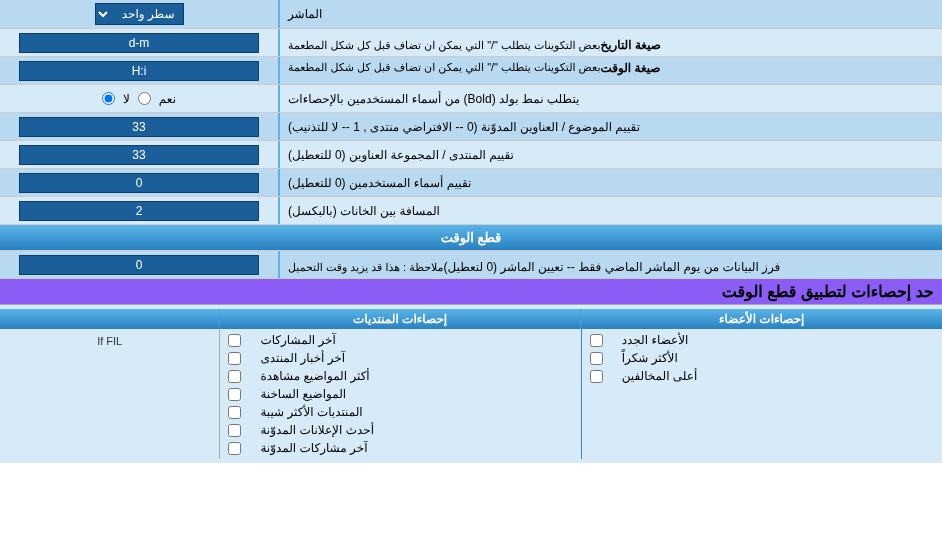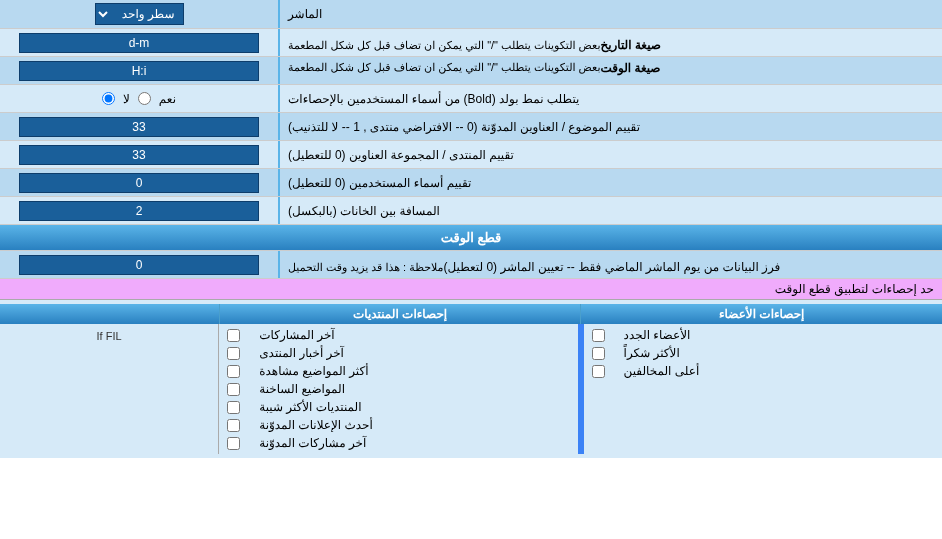--- a/index.html
+++ b/index.html
@@ -221,34 +221,34 @@
   <div class="row even-row">
     <div class="label-cell" style="flex-direction:row; align-items:flex-end;">
       <div>فرز البيانات من يوم الماشر الماضي فقط -- تعيين الماشر (0 لتعطيل)</div>
       <div style="font-size:11px;">ملاحظة : هذا قد يزيد وقت التحميل</div>
     </div>
     <div class="input-cell">
       <input type="text" class="input-field" value="0" style="">
     </div>
   </div>
 
-  <div style="background:#f0abfc; border-bottom:1px solid #aaa; padding:3px 8px; text-align:right; font-size:12px; display:flex; flex-direction:row;">
+  <div style="background:#8b5cf6; border-bottom:1px solid #aaa; padding:3px 8px; text-align:right; font-size:16px; display:flex; flex-direction:row;font-weight:bold;">
     <div style="flex:1;">حد إحصاءات لتطبيق قطع الوقت</div>
   </div>
 
   <div class="checkbox-section">
     <div style="display:flex; flex-direction:row;">
       <div style="flex:1; background:linear-gradient(to bottom, #5ab4e8, #2980c0); color:#fff; font-size:12px; font-weight:bold; text-align:center; padding:3px; border-left:1px solid #4a9fcc;">إحصاءات الأعضاء</div>
       <div style="flex:1; background:linear-gradient(to bottom, #5ab4e8, #2980c0); color:#fff; font-size:12px; font-weight:bold; text-align:center; padding:3px; border-left:1px solid #4a9fcc;">إحصاءات المنتديات</div>
       <div style="flex:0.6; background:linear-gradient(to bottom, #5ab4e8, #2980c0); color:#fff; font-size:12px; font-weight:bold; text-align:center; padding:3px;"></div>
     </div>
 
     <div style="display:flex; flex-direction:row;">
 
-      <div style="flex:1; border-left:6px solid #3b82f6; padding:2px 4px;">
+      <div style="flex:1; border-left:1px solid #3b82f6; padding:2px 4px;">
         <div class="checkbox-item">
           <label>الأعضاء الجدد</label>
           <input type="checkbox" style="">
         </div>
         <div class="checkbox-item">
           <label>الأكثر شكراً</label>
           <input type="checkbox" style="">
         </div>
         <div class="checkbox-item">
           <label>أعلى المخالفين</label>

